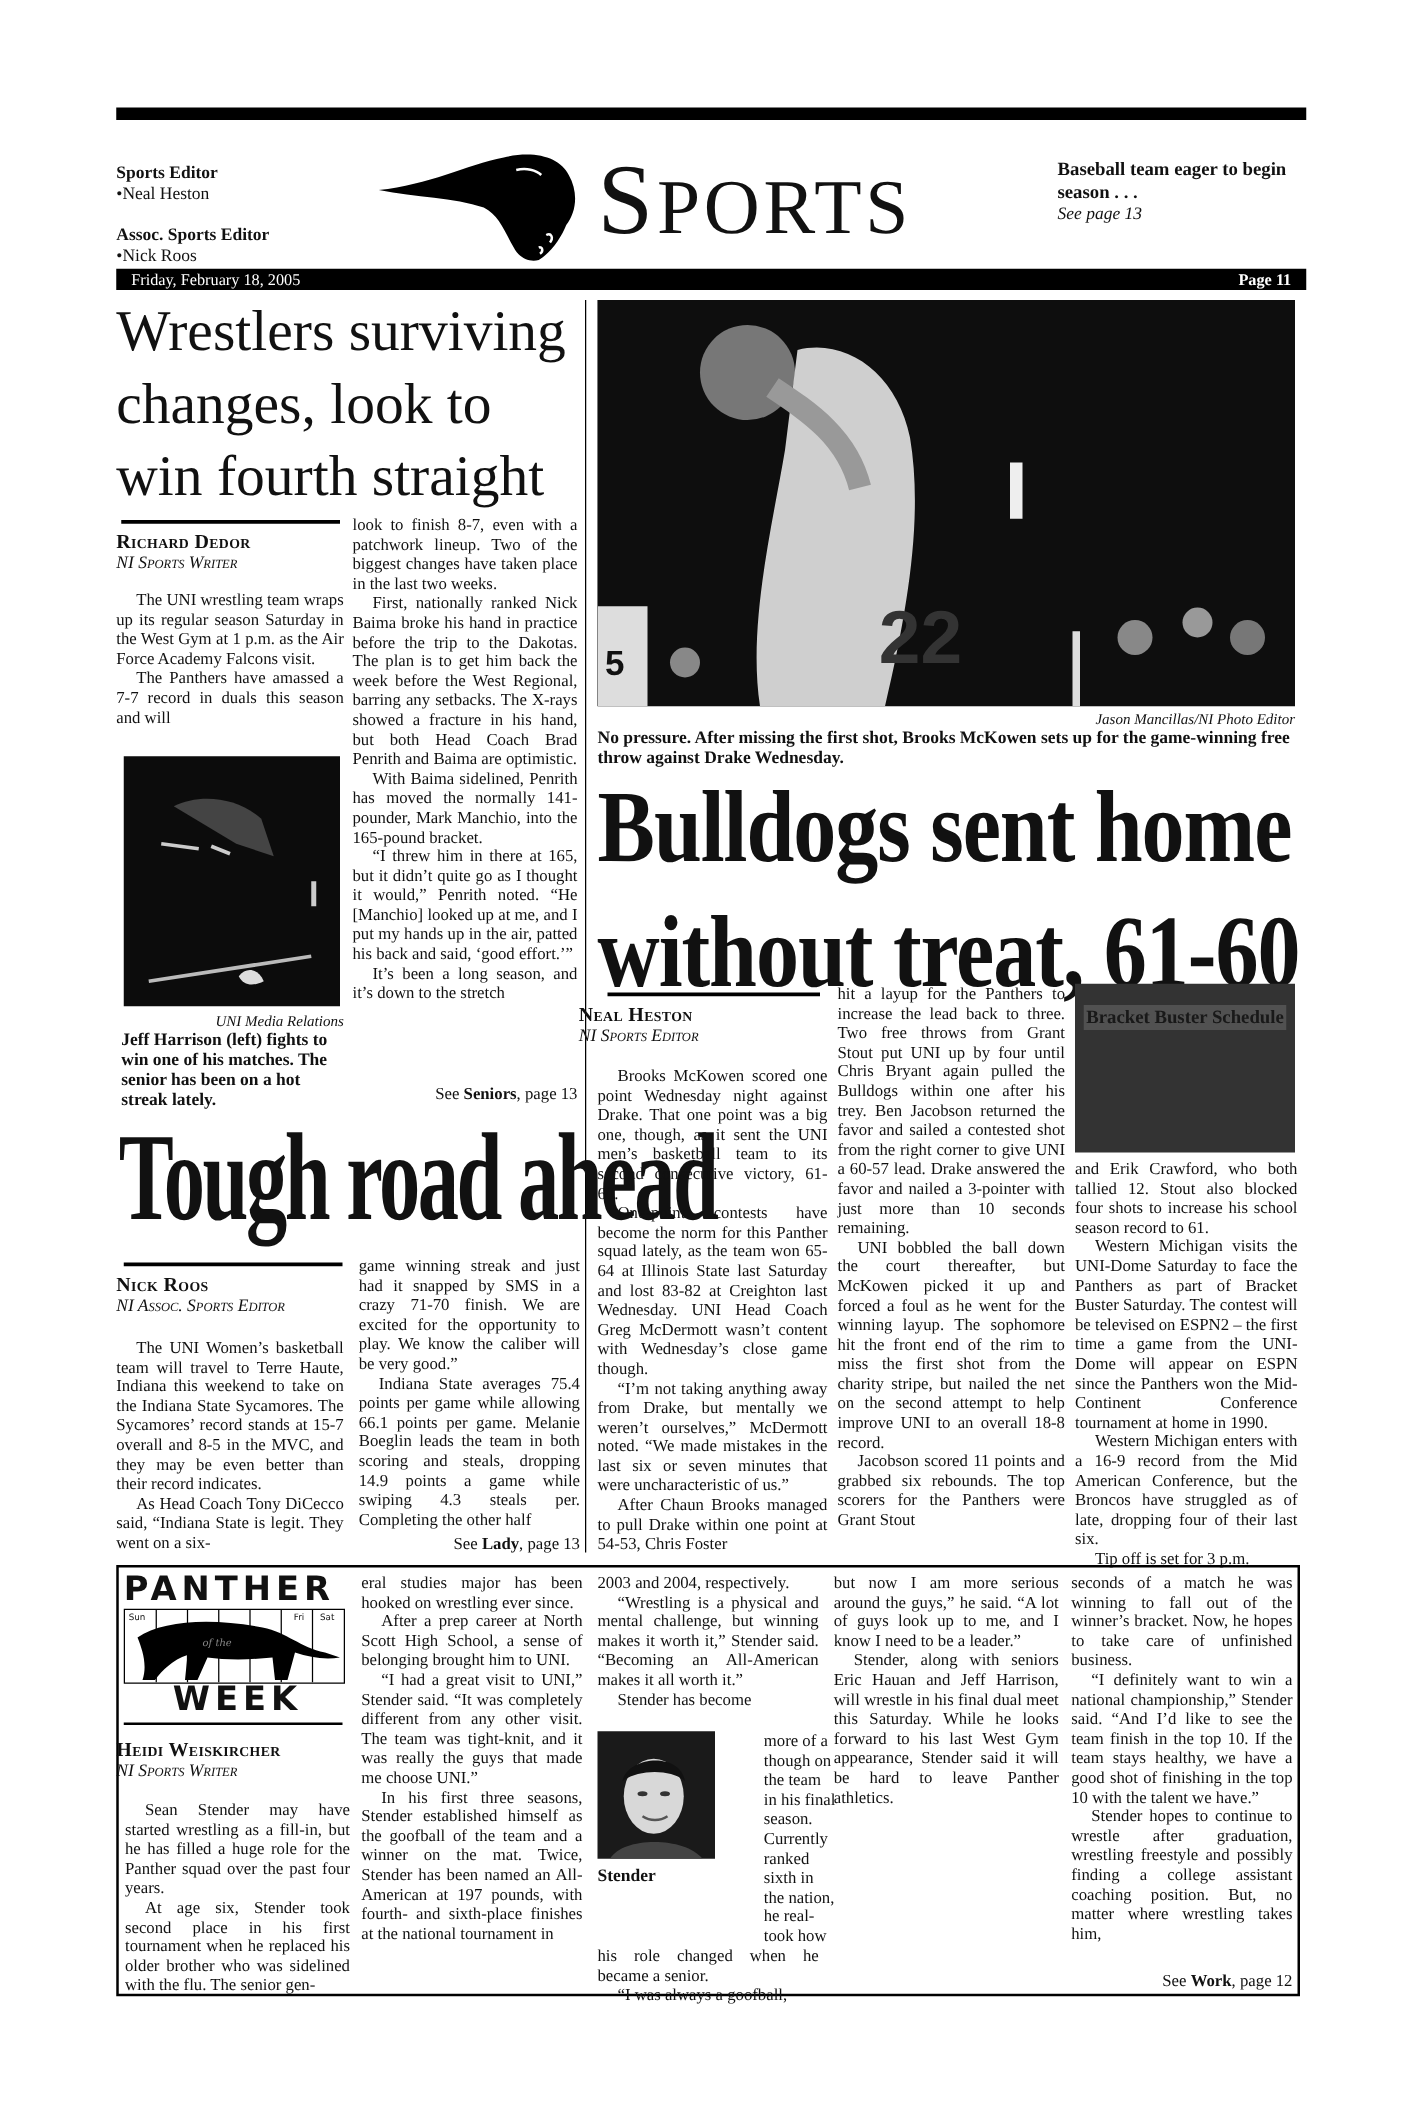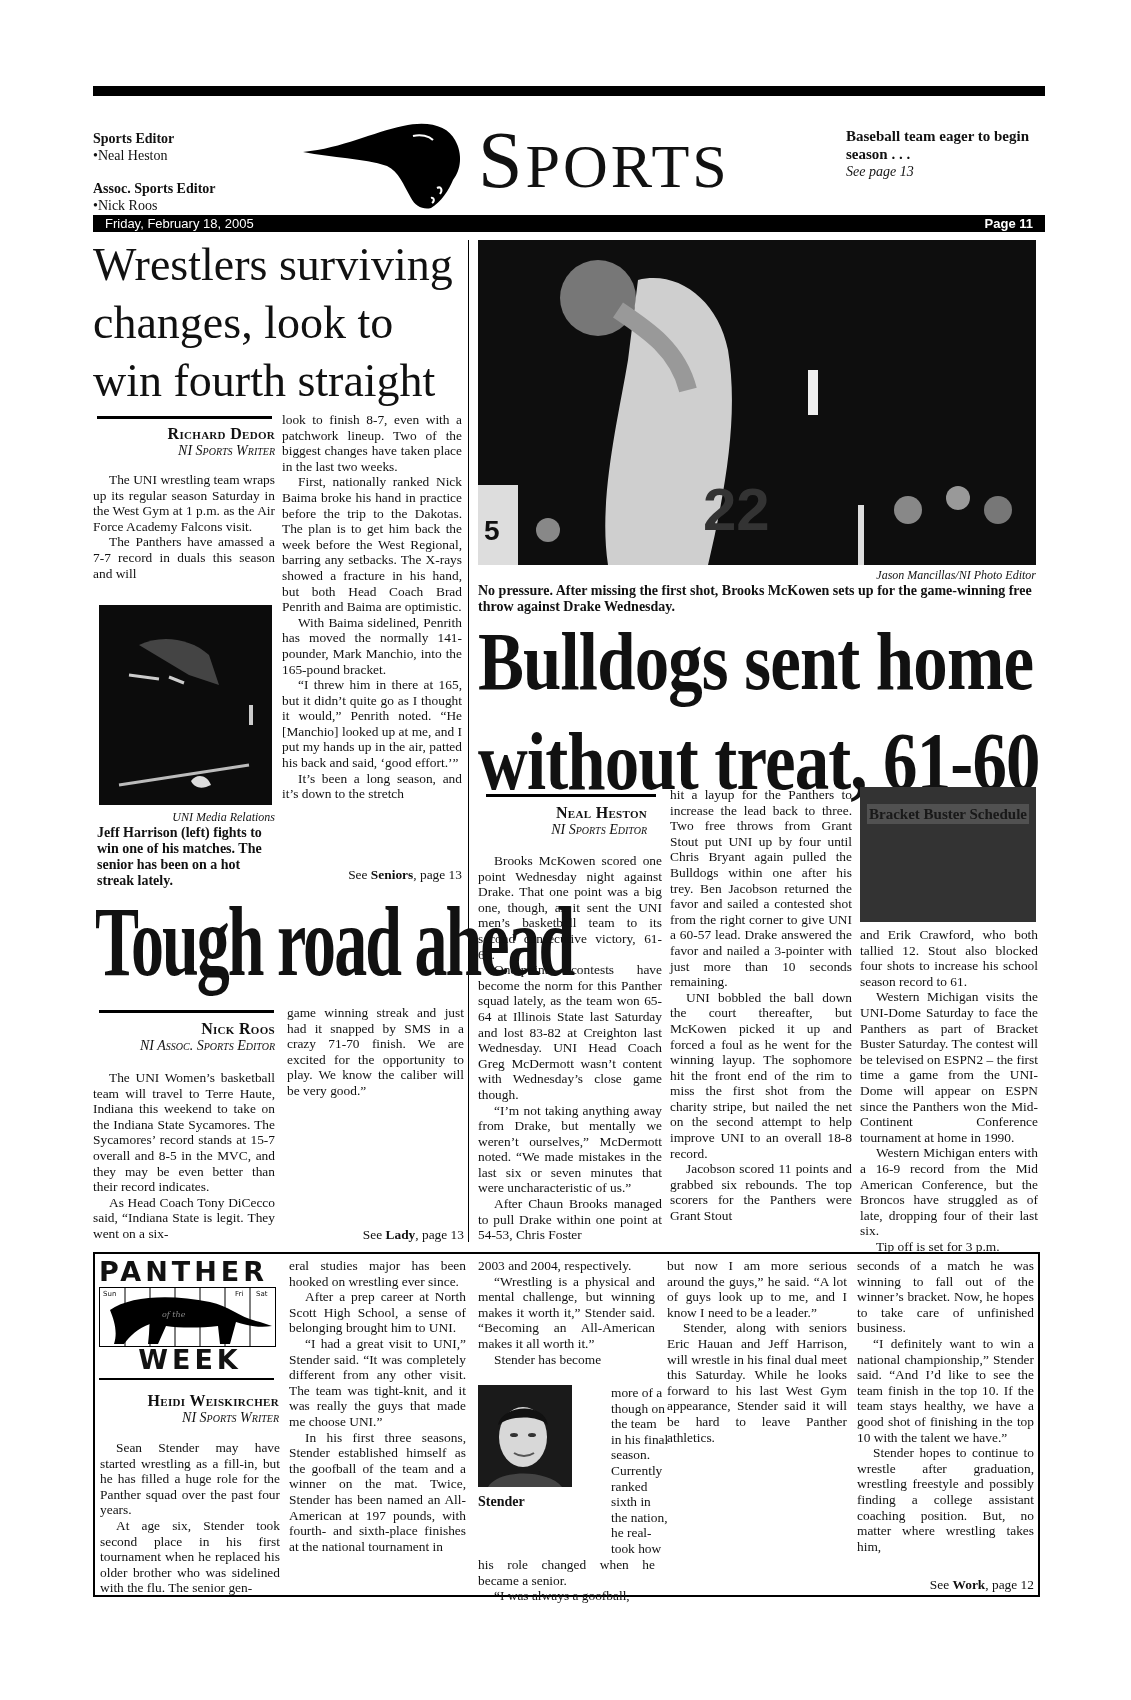--- a/index.html
+++ b/index.html
@@ -12,27 +12,27 @@
   .masthead-left { left:93px; top:130px; font-family:"Liberation Serif", serif; font-size:14px; line-height:17px; }
   .masthead-left .role { font-weight:bold; }
   .masthead-left .gap { height:16px; }
   .logo { left:303px; top:118px; width:165px; height:92px; }
   .sports-title { left:478px; top:112px; font-family:"Liberation Serif", serif; font-size:80px; line-height:96px; letter-spacing:3px; }
   .sports-title .small { font-size:62px; }
   .teaser { left:846px; top:127px; width:195px; font-family:"Liberation Serif", serif; font-size:15px; line-height:18px; }
   .teaser .hl { font-weight:bold; }
   .teaser .see { font-style:italic; font-size:14px; }
   .datebar { left:93px; top:215px; width:952px; height:17px; background:#000; color:#fff;
-             font-family:Liberation Sans, sans-serif; font-size:13px; line-height:17px; }
+             font-family:Liberation Serif, serif; font-size:13px; line-height:17px; }
   .datebar .date { position:absolute; left:12px; top:0; }
   .datebar .page { position:absolute; right:12px; top:0; font-weight:bold; }
   .col-divider { width:1px; background:#000; }
   .headline-thin { font-family:"Liberation Serif", serif; font-weight:normal; color:#111; }
   .hr-thick { height:3px; background:#000; }
-  .byline { text-align:right; font-family:"Liberation Serif", serif; }
+  .byline { text-align:left; font-family:"Liberation Serif", serif; }
   .byline .name { font-weight:bold; font-variant:small-caps; font-size:16px; letter-spacing:0.3px; }
   .byline .title { font-style:italic; font-variant:small-caps; font-size:14px; }
   .photo { background:#0c0c0c; overflow:hidden; }
   .credit { font-family:"Liberation Serif", serif; font-style:italic; font-size:12px; text-align:right; }
   .cutline { font-family:"Liberation Serif", serif; font-weight:bold; font-size:14px; line-height:16px; }
   .jump { font-family:"Liberation Serif", serif; font-size:13.4px; text-align:right; }
   .jump b { font-weight:bold; }
   .headline-bold { font-family:"Liberation Serif", serif; font-weight:bold; letter-spacing:-1px; transform-origin:left top; }
   .pw-box { left:93px; top:1252px; width:947px; height:345px; border:2px solid #000; box-sizing:border-box; }
   .pw-logo { font-family:"DejaVu Sans", sans-serif; font-weight:bold; }
@@ -117,20 +117,21 @@
 <div class="abs byline" style="left:93px; top:1020px; width:182px;">
   <div class="name">Nick Roos</div>
   <div class="title">NI Assoc. Sports Editor</div>
 </div>
 <div class="abs body-text" style="left:93px; top:1070px; width:182px;">
   <p>The UNI Women’s basketball team will travel to Terre Haute, Indiana this weekend to take on the Indiana State Sycamores. The Sycamores’ record stands at 15-7 overall and 8-5 in the MVC, and they may be even better than their record indicates.</p>
   <p>As Head Coach Tony DiCecco said, “Indiana State is legit. They went on a six-</p>
 </div>
 <div class="abs body-text" style="left:287px; top:1005px; width:177px;">
   <p style="text-indent:0">game winning streak and just had it snapped by SMS in a crazy 71-70 finish. We are excited for the opportunity to play. We know the caliber will be very good.”</p>
+  <p>Indiana State averages 75.4 points per game while allowing 66.1 points per game. Melanie Boeglin leads the team in both scoring and steals, dropping 14.9 points a game while swiping 4.3 steals per. Completing the other half</p>
 </div>
 <div class="abs jump" style="left:287px; top:1227px; width:177px;">
   <span>See </span><b>Lady</b><span>, page 13</span>
 </div>
 
 <div class="abs photo" style="left:478px; top:240px; width:558px; height:325px; background:#111;">
   <svg width="558" height="325" viewBox="0 0 558 325">
     <rect width="558" height="325" fill="#0e0e0e"></rect>
     <circle cx="120" cy="58" r="38" fill="#777"></circle>
     <path d="M160,40 C200,30 240,60 250,110 C260,170 250,240 230,325 L130,325 C120,260 140,180 150,120 Z" fill="#cfcfcf"></path>

